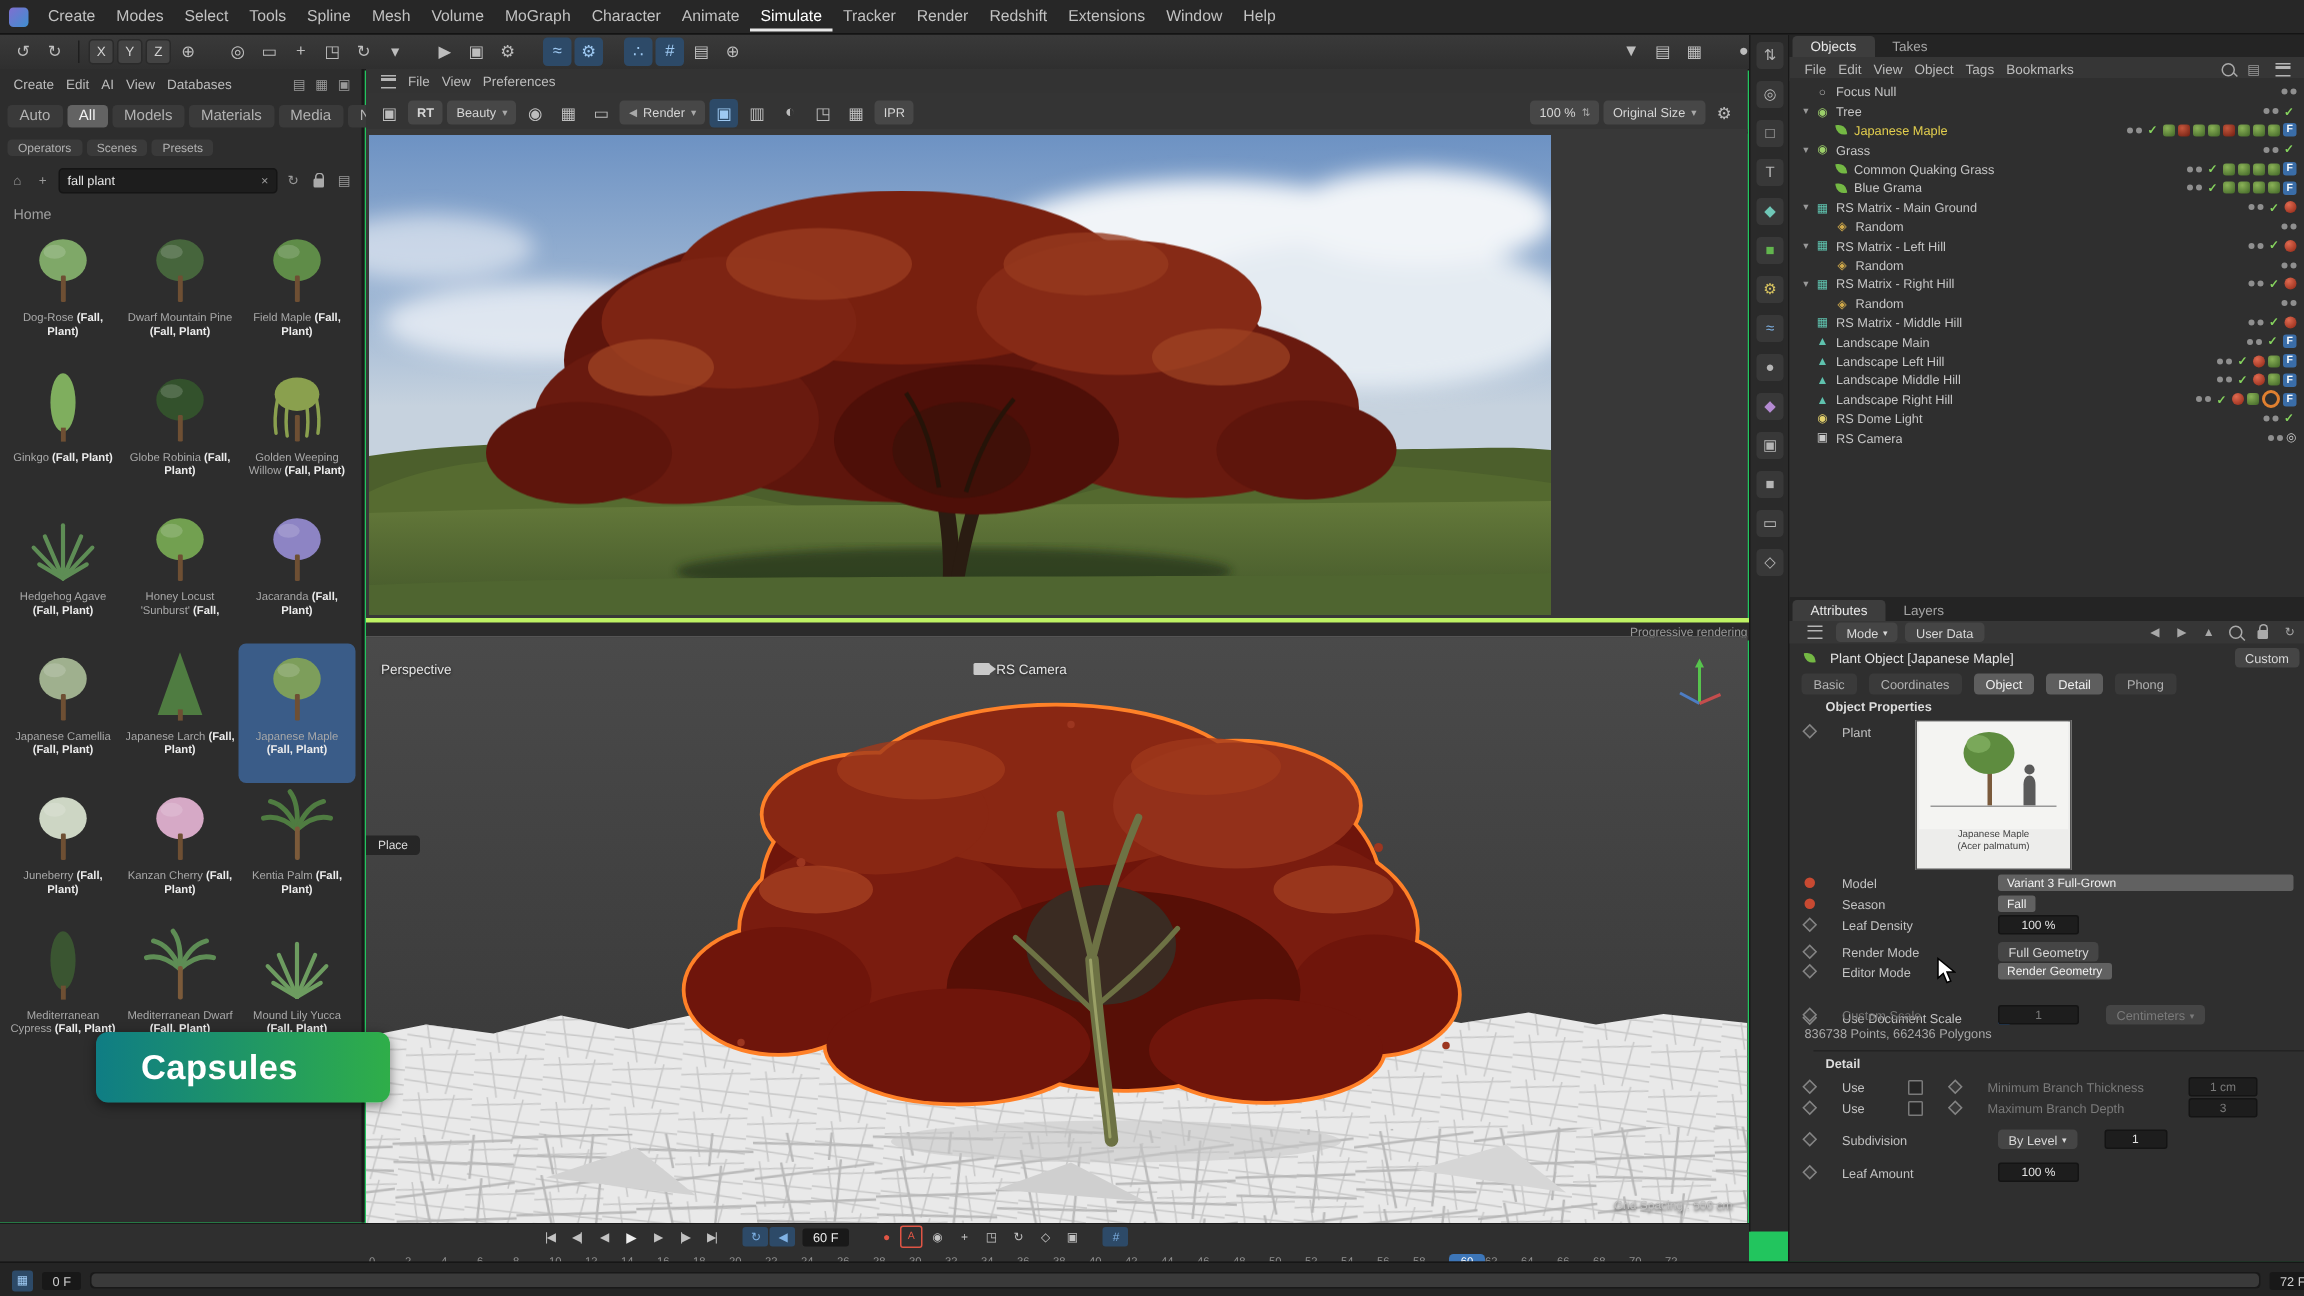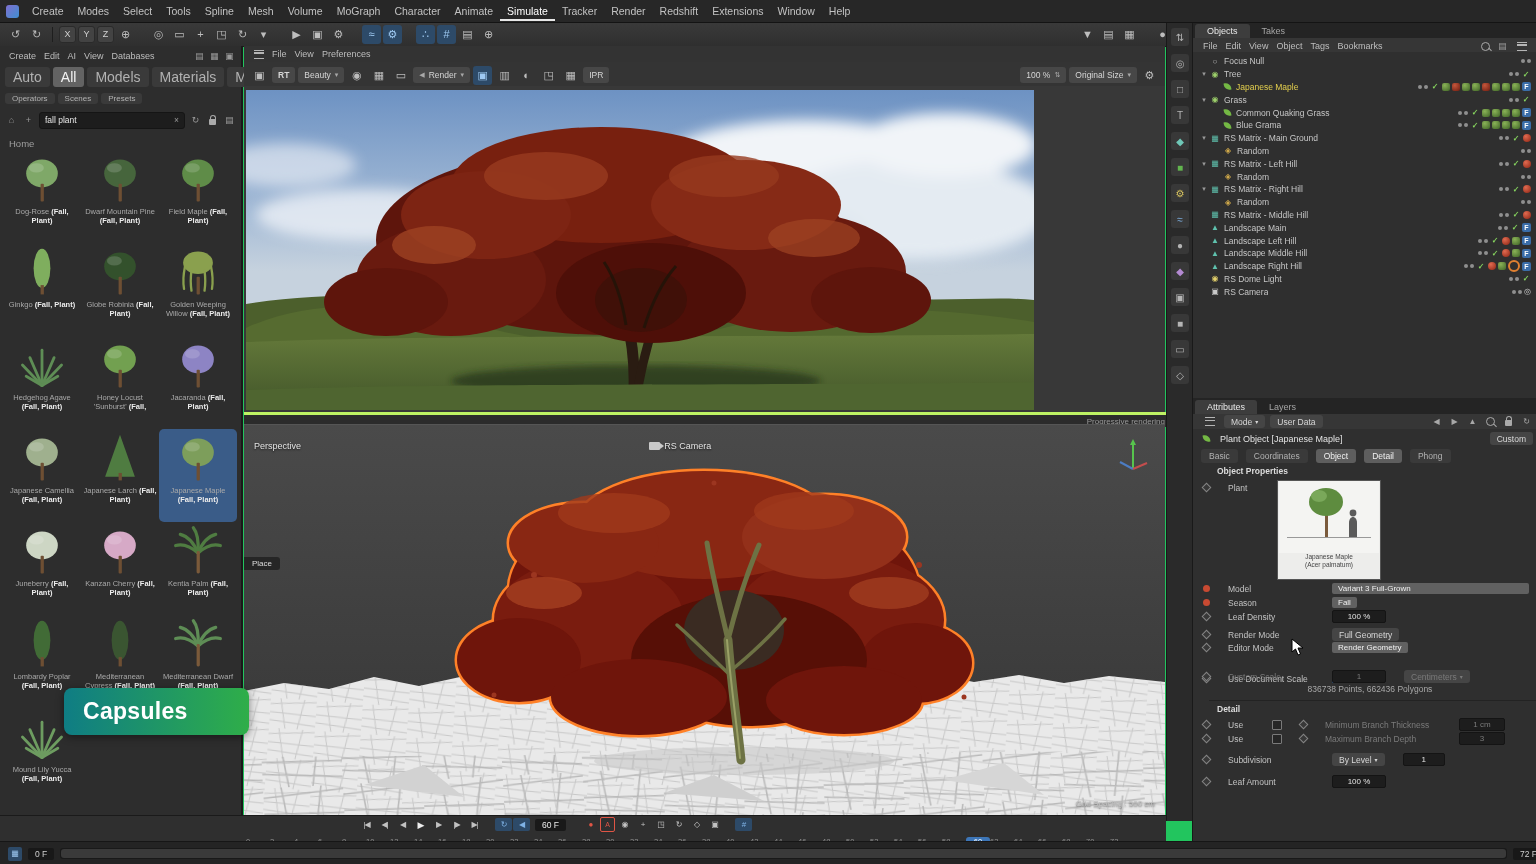--- a/index.html
+++ b/index.html
@@ -26,21 +26,21 @@
   .tb-sep{width:1px;height:15px;background:#1e1e1e;margin:0 4px;flex:0 0 auto;}
   .tb-gap{width:10px;flex:0 0 auto;}
   .tb-flex{flex:1;}
 
   
   #asset-panel{position:absolute;left:0;top:46px;width:241px;height:769px;background:#2d2d2d;
                border-right:2px solid #191919;}
   .panel-row{display:flex;align-items:center;padding:2px 5px;}
   .mini-menu-item{padding:1px 4px;font-size:9px;color:#bdbdbd;white-space:nowrap;}
   .win-icn{width:13px;height:13px;font-size:9px;color:#9a9a9a;display:inline-flex;align-items:center;justify-content:center;}
-  .ap-tab{font-size:14px;padding:2px 8px;background:#3a3a3a;border-radius:3px;color:#b2b2b2;margin-right:3px;white-space:nowrap;}
+  .ap-tab{font-size:10px;padding:2px 8px;background:#3a3a3a;border-radius:3px;color:#b2b2b2;margin-right:3px;white-space:nowrap;}
   .ap-tab.active{background:#636363;color:#f2f2f2;}
   .ap-tab.small{padding:1px 7px;font-size:8px;}
   .search-box{flex:1;height:15px;background:#1d1d1d;border:1px solid #151515;border-radius:3px;
               display:flex;align-items:center;padding:0 5px;font-size:8.5px;color:#e6e6e6;gap:4px;}
   .section-label{font-size:9.5px;color:#9f9f9f;padding:6px 9px 2px;}
   #plant-grid{position:absolute;left:3px;top:104px;width:235px;display:grid;grid-template-columns:repeat(3,78px);}
   .plant-cell{height:89px;padding:2px 1px;border-radius:5px;display:flex;flex-direction:column;align-items:center;}
   .plant-cell.selected{background:#3a5c88;}
   .plant-thumb{width:58px;height:54px;margin-top:1px;}
   .plant-label{width:73px;font-size:7.5px;line-height:1.25;text-align:center;color:#a9a9a9;
@@ -128,21 +128,21 @@
   .abar.auto{flex:0 0 auto;}
   .afield{width:52px;height:11px;background:#1d1d1d;border:1px solid #141414;border-radius:2px;
           display:inline-flex;align-items:center;justify-content:center;font-size:8px;color:#e2e2e2;flex:0 0 auto;}
   .acheck{width:9px;height:9px;background:#2d72c8;border-radius:2px;color:#fff;font-size:8px;
           display:inline-flex;align-items:center;justify-content:center;flex:0 0 auto;}
   .ubox{width:8px;height:8px;border:1px solid #7a7a7a;background:#262626;border-radius:1px;flex:0 0 auto;}
   .dim, .dim *{color:#7a7a7a !important;}
   #plant-preview{position:absolute;left:84px;top:458px;width:102px;height:98px;background:#ededeb;
                  border:1px solid #555;display:flex;flex-direction:column;align-items:center;}
   .cap{font-size:6.5px;color:#444;line-height:1.2;}
-  #attr-stats{position:absolute;left:0;right:0;top:662px;padding-left:10px;font-size:8.5px;color:#a8a8a8;text-align:center;}
+  #attr-stats{position:absolute;left:0;right:0;top:662px;padding-left:10px;font-size:8.5px;color:#a8a8a8;}
   #detail-header{top:678px;border-top:1px solid #232323;padding-top:3px;}
 
   
   #timeline{position:absolute;left:0;top:815px;width:1166px;height:26px;background:#2f2f2f;
             border-top:1px solid #1a1a1a;}
   #transport{position:absolute;left:358px;top:1px;display:flex;align-items:center;gap:1px;}
   .t-icn{width:17px;height:13px;display:inline-flex;align-items:center;justify-content:center;
          font-size:8px;color:#c2c2c2;border-radius:2px;letter-spacing:-1px;}
   .t-icn.play{color:#eee;font-size:9px;}
   .t-icn.blue{color:#7fb2e5;background:#2d4a68;}
@@ -158,21 +158,21 @@
              display:flex;align-items:center;padding:0 8px;gap:6px;border-top:1px solid #161616;}
   .range-field{background:#181818;border-radius:2px;font-size:8.5px;color:#cfcfcf;padding:1px 7px;flex:0 0 auto;}
   .range-track{flex:1;height:11px;background:#191919;border-radius:3px;position:relative;}
   .range-fill{position:absolute;left:1px;top:1px;bottom:1px;right:1px;background:#3a3a3a;border-radius:3px;}
   .range-icn{width:14px;height:14px;border-radius:2px;background:#2d4a68;color:#9ec9f2;font-size:8px;
              display:inline-flex;align-items:center;justify-content:center;flex:0 0 auto;}
 
   
   #capsules-badge{position:absolute;left:64px;top:688px;width:166px;height:47px;z-index:40;
     background:linear-gradient(90deg,#0f7d84,#2fae49);border-radius:8px;display:flex;align-items:center;
-    padding-left:19px;font-size:23px;font-weight:bold;color:#fff;letter-spacing:.3px;
+    padding-left:30px;font-size:23px;font-weight:bold;color:#fff;letter-spacing:.3px;
     box-shadow:0 2px 8px rgba(0,0,0,.45);}
   #title-box{position:absolute;left:64px;top:757px;width:433px;height:53px;z-index:41;background:#fff;
     display:flex;align-items:center;padding-left:17px;font-size:26px;font-weight:bold;color:#101010;
     box-shadow:0 3px 10px rgba(0,0,0,.5);border-radius:2px;letter-spacing:.2px;}
   #cursor{position:absolute;left:1291px;top:638px;z-index:60;}
 
   
   .burger{width:10px;height:7px;border-top:1.5px solid #b5b5b5;border-bottom:1.5px solid #b5b5b5;
           position:relative;margin:0 4px;flex:0 0 auto;}
   .burger:after{content:"";position:absolute;left:0;right:0;top:1.6px;height:1.5px;background:#b5b5b5;}
@@ -415,27 +415,20 @@
               <g stroke="#4f7c41" stroke-width="3.5" fill="none" stroke-linecap="round">
                 <path d="M29,30 C20,22 12,20 5,22"></path>
                 <path d="M29,30 C24,18 18,12 10,10"></path>
                 <path d="M29,30 C30,16 28,8 24,3"></path>
                 <path d="M29,30 C34,18 40,12 48,10"></path>
                 <path d="M29,30 C38,22 46,20 53,22"></path>
               </g>
               <rect x="27.5" y="28" width="3.5" height="24" rx="1.5" fill="#7b5a3a"></rect>
             </svg></div>
           <div class="plant-label"><span>Kentia Palm </span><b>(Fall, Plant)</b></div>
-        </div>
-        <div class="plant-cell">
-          <div class="plant-thumb"><svg viewBox="0 0 58 58" width="58" height="54">
-              <ellipse cx="29" cy="24" rx="9" ry="21" fill="#416b36"></ellipse>
-              <rect x="27.5" y="42" width="3.5" height="10" fill="#6e4f33"></rect>
-            </svg></div>
-          <div class="plant-label"><span>Lombardy Poplar </span><b>(Fall, Plant)</b></div>
         </div>
         <div class="plant-cell">
           <div class="plant-thumb"><svg viewBox="0 0 58 58" width="58" height="54">
               <ellipse cx="29" cy="24" rx="9" ry="21" fill="#3a5531"></ellipse>
               <rect x="27.5" y="42" width="3.5" height="10" fill="#6e4f33"></rect>
             </svg></div>
           <div class="plant-label"><span>Mediterranean Cypress </span><b>(Fall, Plant)</b></div>
         </div>
         <div class="plant-cell">
           <div class="plant-thumb"><svg viewBox="0 0 58 58" width="58" height="54">

